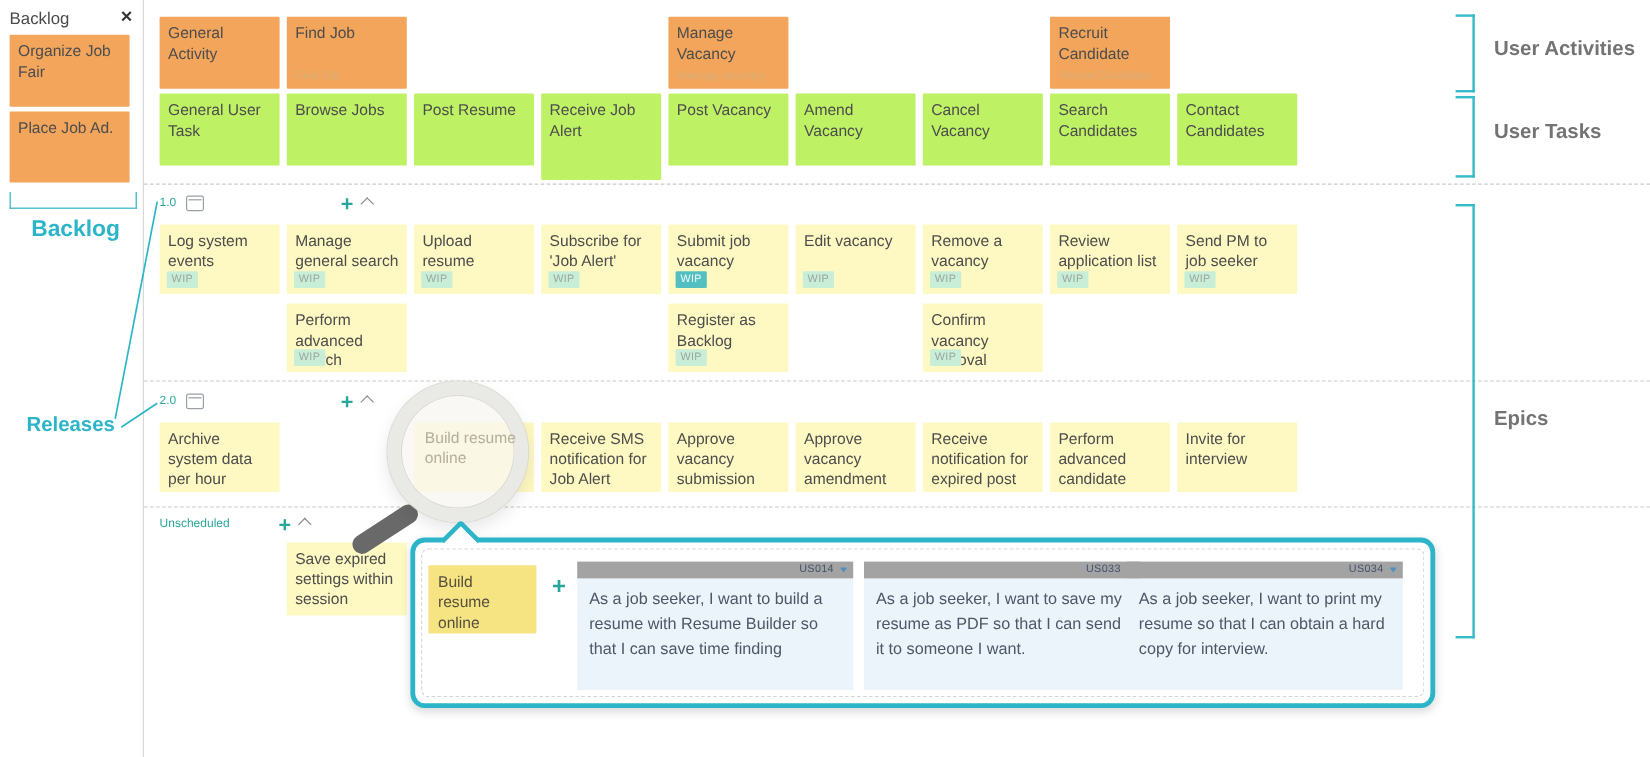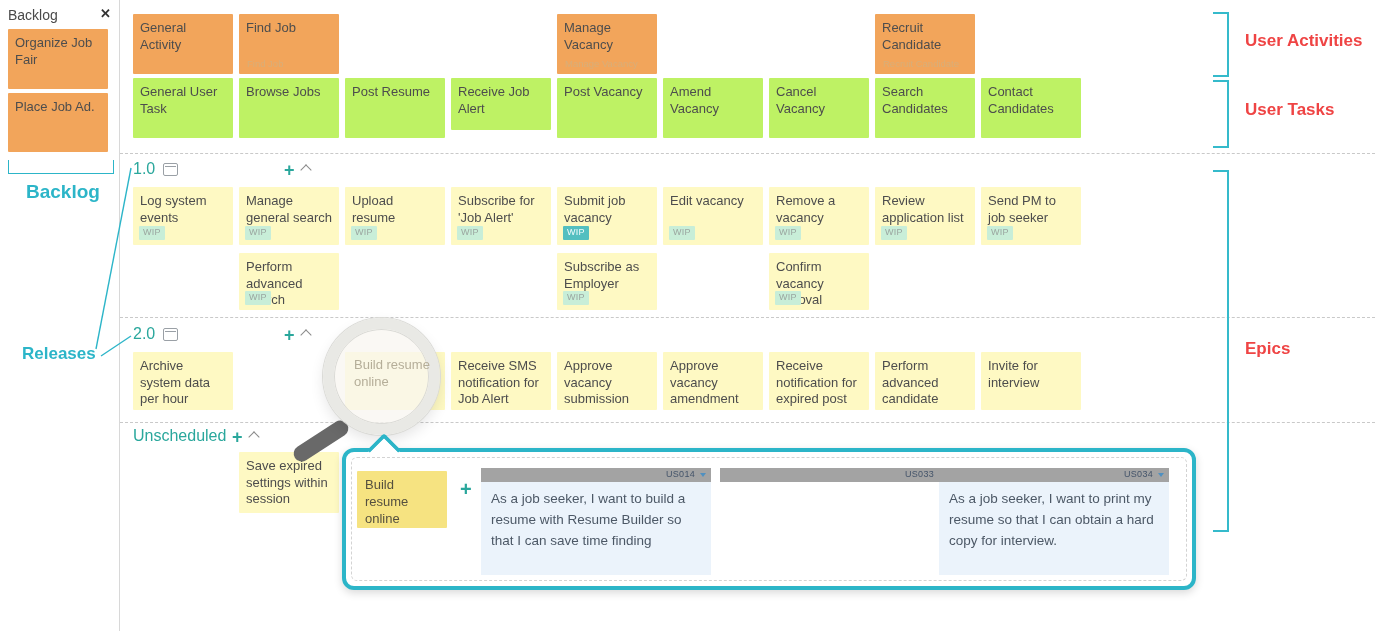--- a/index.html
+++ b/index.html
@@ -26,30 +26,30 @@
   .card-subtitle{position:absolute;left:8px;bottom:4px;font-size:9.5px;color:#D8AE79;}
   .wip{position:absolute;left:6px;bottom:5px;background:#C8EED8;color:#9BA6A0;font-size:9px;
        padding:1px 4px;border-radius:1px;letter-spacing:.3px;}
   .wip-teal{background:#53BFC0;color:#F2FBFB;}
 
   
   .sep{position:absolute;left:120px;right:0;border-top:1px dashed #c9c9c9;z-index:0;}
 
   
   .rel-header{position:absolute;display:flex;align-items:center;gap:8px;height:18px;z-index:1;}
-  .rel-name{font-size:16px;color:#2AA79C;}
+  .rel-name{font-size:10px;color:#2AA79C;}
   .cal{display:inline-block;width:13px;height:11px;border:1.5px solid #9aa0a6;border-radius:2px;position:relative;}
   .cal:before{content:"";position:absolute;left:1px;right:1px;top:2px;height:1.5px;background:#9aa0a6;}
   .plus-icon{position:absolute;font-size:18px;font-weight:bold;color:#2AA79C;z-index:1;cursor:pointer;line-height:1;}
   .chev{position:absolute;width:7px;height:7px;border-top:1.6px solid #8a8a8a;border-right:1.6px solid #8a8a8a;
         transform:rotate(-45deg);z-index:1;cursor:pointer;}
 
   
   .bracket-right{position:absolute;left:1213px;width:14px;border:2px solid #35BACB;border-left:none;z-index:1;}
-  .ann-label{position:absolute;left:1245px;font-weight:bold;font-size:17px;color:#ef4444;z-index:1;}
+  .ann-label{position:absolute;left:1245px;font-weight:bold;font-size:17px;color:#737373;z-index:1;}
 
   
   .lens-handle{position:absolute;left:290px;top:433px;width:62px;height:16px;background:#696969;
                border-radius:8px;transform:rotate(-33deg);z-index:3;}
   .lens-circle{position:absolute;left:323px;top:318px;width:117px;height:117px;box-sizing:border-box;
                border:11px solid #E9E9E5;border-radius:50%;background:rgba(248,246,240,0.74);
                box-shadow:0 0 0 1px #DADAD6, 0 6px 14px rgba(0,0,0,0.10), inset 0 0 0 1px #DADAD6;z-index:4;}
   .lens-text{position:absolute;left:354px;top:357px;width:82px;font-size:13px;line-height:1.3;
              color:#B5AE99;z-index:5;}
 
@@ -119,21 +119,21 @@
       </div>
       <div class="card blue" style="left: 133px; top: 78px; width: 100px; height: 60px;">
         <div>General User Task</div>
       </div>
       <div class="card blue" style="left: 239px; top: 78px; width: 100px; height: 60px;">
         <div>Browse Jobs</div>
       </div>
       <div class="card blue" style="left: 345px; top: 78px; width: 100px; height: 60px;">
         <div>Post Resume</div>
       </div>
-      <div class="card blue" style="left: 451px; top: 78px; width: 100px; height: 52px;">
+      <div class="card blue" style="left: 451px; top: 78px; width: 100px; height: 72px;">
         <div>Receive Job Alert</div>
       </div>
       <div class="card blue" style="left: 557px; top: 78px; width: 100px; height: 60px;">
         <div>Post Vacancy</div>
       </div>
       <div class="card blue" style="left: 663px; top: 78px; width: 100px; height: 60px;">
         <div>Amend Vacancy</div>
       </div>
       <div class="card blue" style="left: 769px; top: 78px; width: 100px; height: 60px;">
         <div>Cancel Vacancy</div>
@@ -184,21 +184,21 @@
       </div>
       <div class="card yellow" style="left: 981px; top: 187px; width: 100px; height: 58px;">
         <div>Send PM to job seeker</div>
         <span class="wip">WIP</span>
       </div>
       <div class="card yellow" style="left: 239px; top: 253px; width: 100px; height: 57px;">
         <div>Perform advanced search</div>
         <span class="wip">WIP</span>
       </div>
       <div class="card yellow" style="left: 557px; top: 253px; width: 100px; height: 57px;">
-        <div>Subscribe as Employer</div>
+        <div>Register as Backlog</div>
         <span class="wip">WIP</span>
       </div>
       <div class="card yellow" style="left: 769px; top: 253px; width: 100px; height: 57px;">
         <div>Confirm vacancy removal</div>
         <span class="wip">WIP</span>
       </div>
       <div class="rel-header" style="left: 133px; top: 325px;">
         <span class="rel-name">2.0</span>
         <span class="cal"></span>
       </div>
@@ -258,20 +258,21 @@
         <span class="story-id">US014</span>
         <span class="story-dd"></span>
       </div>
       <div class="story-body">As a job seeker, I want to build a resume with Resume Builder so that I can save time finding</div>
     </div>
     <div class="story-card" style="left:374px">
       <div class="story-header">
         <span class="story-id">US033</span>
         <span class="story-dd"></span>
       </div>
+      <div class="story-body">As a job seeker, I want to save my resume as PDF so that I can send it to someone I want.</div>
     </div>
     <div class="story-card" style="left:593px">
       <div class="story-header">
         <span class="story-id">US034</span>
         <span class="story-dd"></span>
       </div>
       <div class="story-body">As a job seeker, I want to print my resume so that I can obtain a hard copy for interview.</div>
     </div>
   </div>
 

